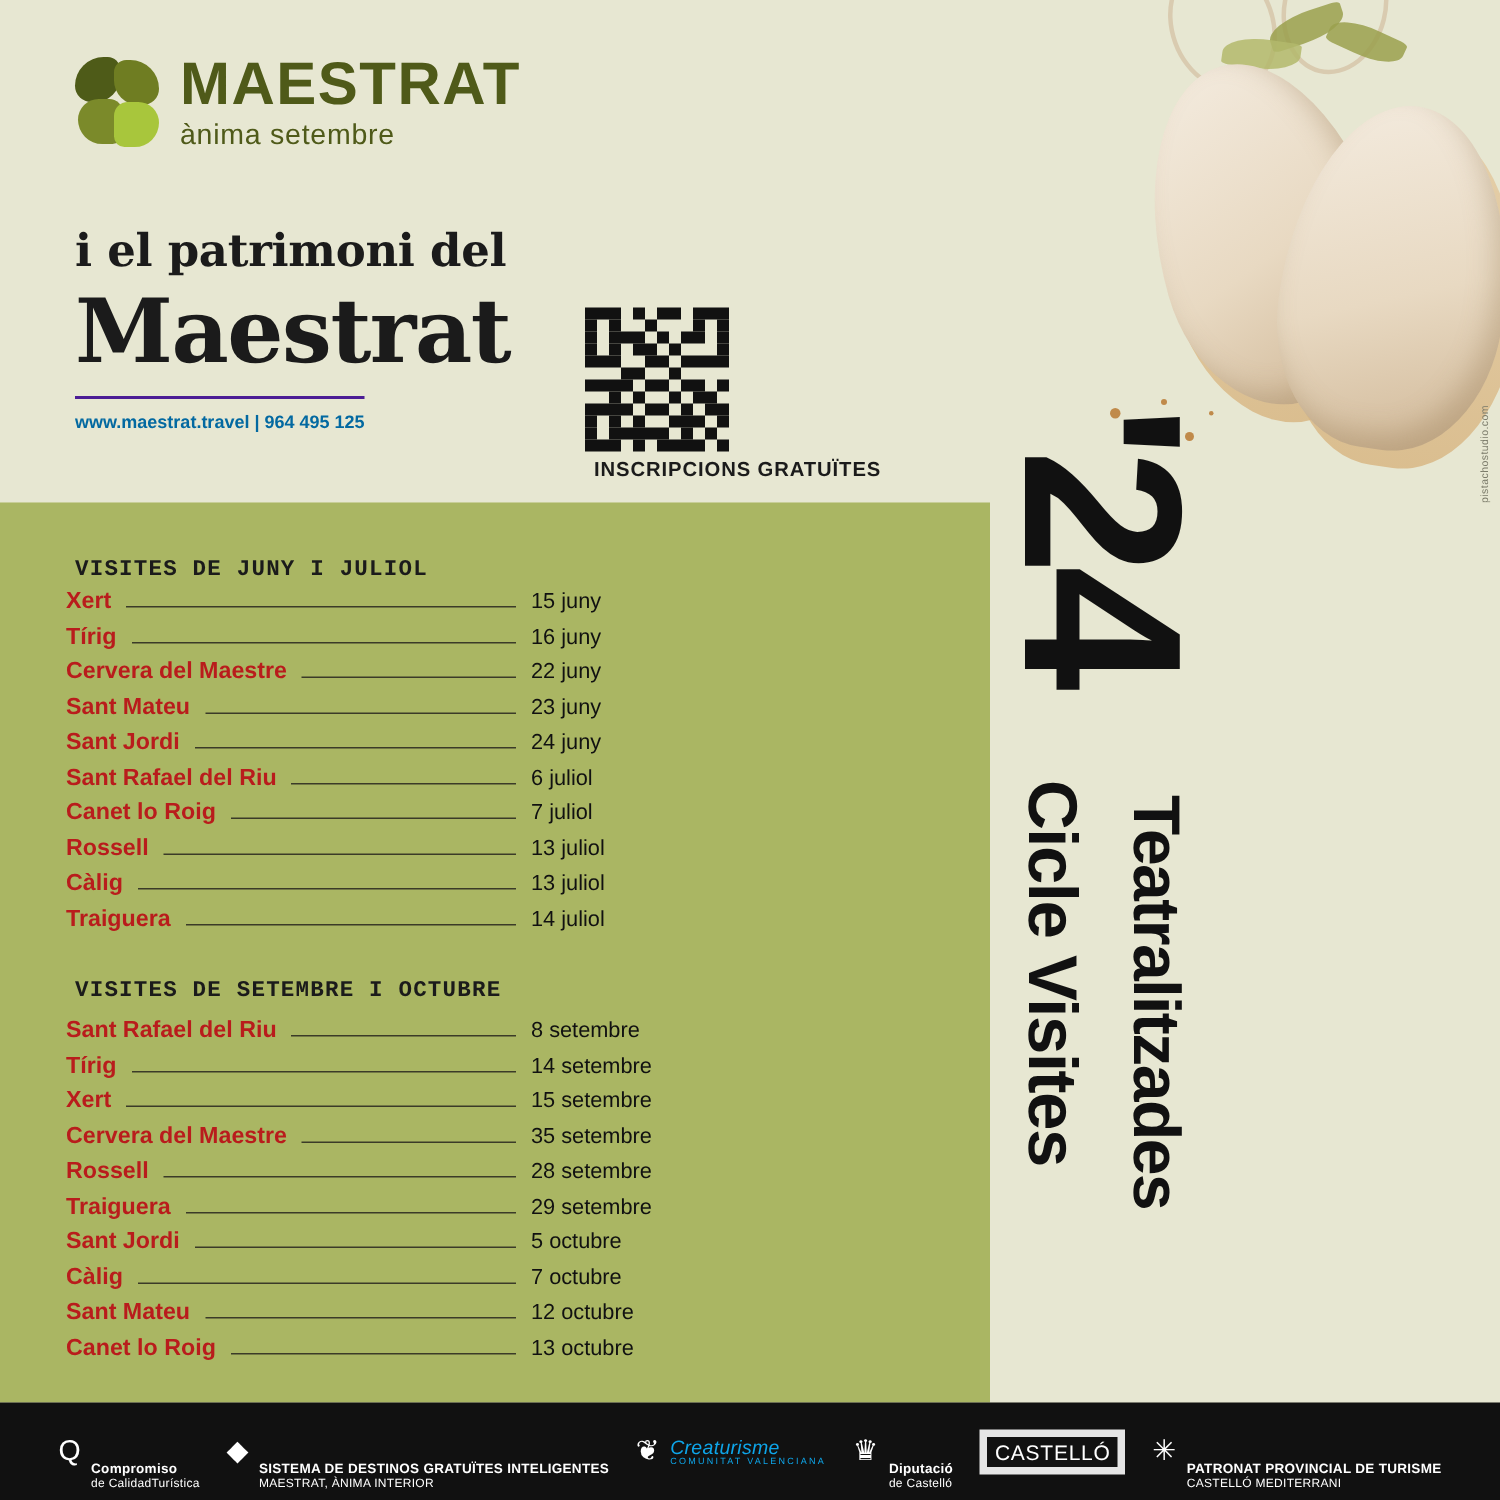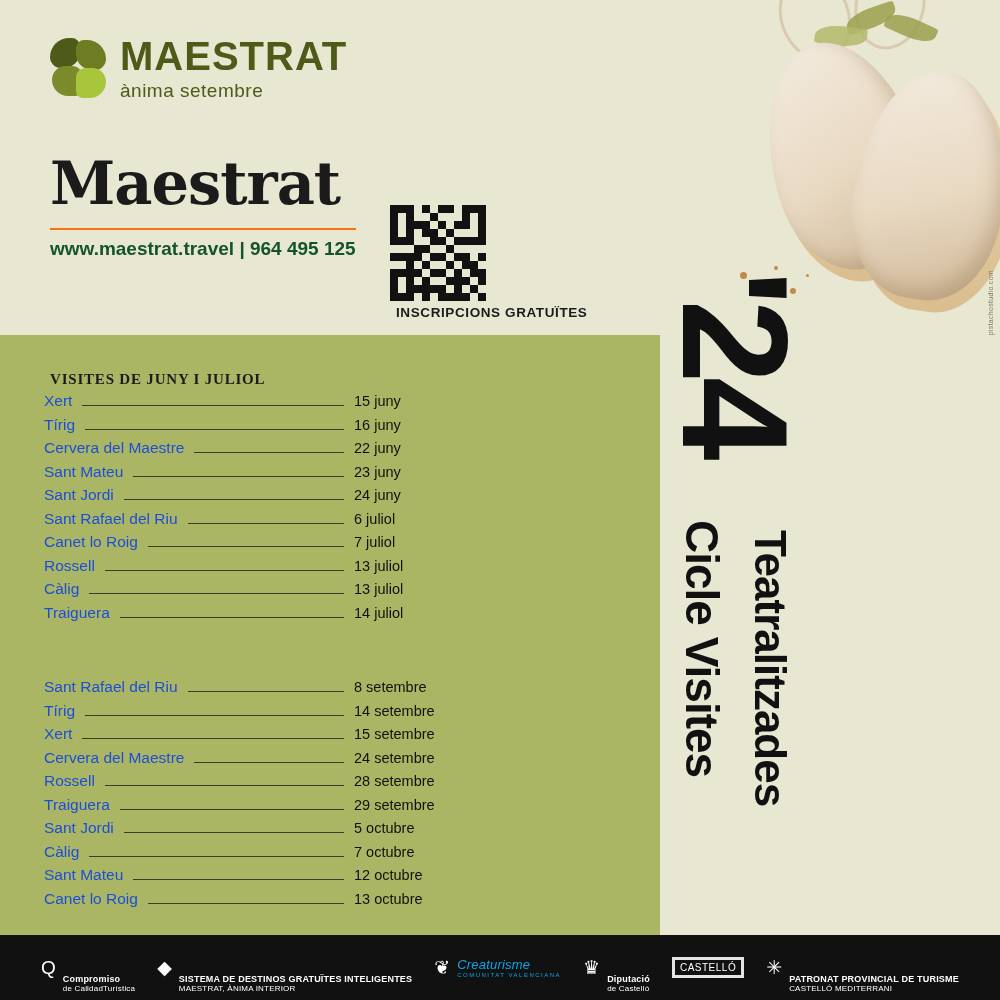--- a/index.html
+++ b/index.html
@@ -101,22 +101,22 @@
   }
   .headline .l1, .headline .l2 {
     font-family: "DejaVu Serif", serif;
     font-size: 30px; font-weight: 700; line-height: 1.22; letter-spacing: -.2px;
   }
   .headline .big {
     font-family: "DejaVu Serif", serif;
     font-size: 59px; font-weight: 700; line-height: 1.08; margin-top: 2px; letter-spacing: -1px;
   }
   .headline .url {
-    font-size: 19px; font-weight: 700; color: #14532d; margin-top: 12px;
-    border-top: 2px solid #f97316; padding-top: 8px; display: inline-block;
+    font-size: 12px; font-weight: 700; color: #0369a1; margin-top: 12px;
+    border-top: 2px solid #4c1d95; padding-top: 8px; display: inline-block;
   }
 
   
   .qr-block { position: absolute; left: 390px; top: 205px; }
   .qr { width: 96px; height: 96px; display: grid; grid-template-columns: repeat(12, 8px); grid-template-rows: repeat(12, 8px); }
   .qr i { background: #111; }
   .qr i.off { background: transparent; }
   .inscripcions {
     position: absolute; left: 396px; top: 305px;
     font-size: 13.5px; font-weight: 700; letter-spacing: .6px; color: #1b1b1b;
@@ -127,32 +127,32 @@
     position: absolute; left: 0; top: 335px; width: 660px; height: 600px;
     background: #aab663;
   }
   .right-cream {
     position: absolute; left: 660px; top: 335px; width: 340px; height: 600px;
     background: #e7e7d2;
   }
 
   .section-title {
     position: absolute; left: 50px;
-    font-family: Liberation Serif, serif;
+    font-family: Liberation Mono, monospace;
     font-size: 15px; font-weight: 700; letter-spacing: .8px; color: #1b1b1b;
   }
   .st1 { top: 371px; }
   .st2 { top: 652px; }
 
   .list { position: absolute; left: 44px; width: 430px; }
   .list1 { top: 392px; }
   .list2 { top: 678px; }
   .row { display: flex; align-items: baseline; height: 23.5px; }
   .row .place {
-    font-size: 15.5px; font-weight: 400; color: #1d4ed8; white-space: nowrap;
+    font-size: 15.5px; font-weight: 700; color: #b91c1c; white-space: nowrap;
   }
   .row .dash { flex: 1 1 auto; border-bottom: 1.5px solid #3b3b28; margin: 0 10px 5px 10px; min-width: 8px; }
   .row .date { font-size: 14.5px; font-weight: 400; color: #111; width: 120px; text-align: left; }
 
   
   .vert-year {
     position: absolute; left: 660px; top: 270px;
     font-family: "Liberation Sans", sans-serif;
     font-weight: 700; font-size: 150px; color: #111;
     writing-mode: vertical-rl; letter-spacing: -6px;
@@ -175,21 +175,21 @@
     background: #111; display: flex; align-items: center; justify-content: space-around;
     padding: 0 30px;
   }
   .flogo { display: flex; align-items: center; gap: 7px; color: #fff; }
   .flogo .gly {
     font-size: 19px; color: #fff; line-height: 1;
   }
   .flogo .txt { font-size: 8px; line-height: 1.15; color: #fff; letter-spacing: .2px; margin-top: 32px; }
   .flogo .txt b { font-size: 9px; }
   .badge-box {
-    border: 3px solid #e5e5e5; padding: 2px 5px; font-size: 10px; color: #fff; letter-spacing: .5px;
+    border: 5px solid #e5e5e5; padding: 2px 5px; font-size: 14px; color: #fff; letter-spacing: .5px;
   }
   .creaturisme {
     font-size: 13px; font-style: italic; color: #0ea5e9; letter-spacing: .2px;
   }
   .creaturisme small { display:block; font-size:6px; font-style: normal; letter-spacing:1.5px; text-align:center;}
 </style>
 </head>
 <body>
 
 <div class="poster">
@@ -223,20 +223,21 @@
       <span class="petal p3"></span>
       <span class="petal p4"></span>
     </div>
     <div class="logo-text">
       <div class="brand">MAESTRAT</div>
       <div class="tagline">ànima setembre</div>
     </div>
   </div>
 
   <div class="headline">
+    <div class="l2">i el patrimoni del</div>
     <div class="big">Maestrat</div>
     <div class="url">www.maestrat.travel | 964 495 125</div>
   </div>
 
   <div class="qr-block">
     <div class="qr">
       <i></i>
         <i></i>
         <i></i>
         <i class="off"></i>
@@ -434,40 +435,41 @@
         <span class="dash"></span>
         <span class="date">13 juliol</span>
       </div>
       <div class="row">
         <span class="place">Traiguera</span>
         <span class="dash"></span>
         <span class="date">14 juliol</span>
       </div>
     </div>
 
+  <div class="section-title st2">VISITES DE SETEMBRE I OCTUBRE</div>
   <div class="list list2" id="list2">
       <div class="row">
         <span class="place">Sant Rafael del Riu</span>
         <span class="dash"></span>
         <span class="date">8 setembre</span>
       </div>
       <div class="row">
         <span class="place">Tírig</span>
         <span class="dash"></span>
         <span class="date">14 setembre</span>
       </div>
       <div class="row">
         <span class="place">Xert</span>
         <span class="dash"></span>
         <span class="date">15 setembre</span>
       </div>
       <div class="row">
         <span class="place">Cervera del Maestre</span>
         <span class="dash"></span>
-        <span class="date">24 setembre</span>
+        <span class="date">35 setembre</span>
       </div>
       <div class="row">
         <span class="place">Rossell</span>
         <span class="dash"></span>
         <span class="date">28 setembre</span>
       </div>
       <div class="row">
         <span class="place">Traiguera</span>
         <span class="dash"></span>
         <span class="date">29 setembre</span>

